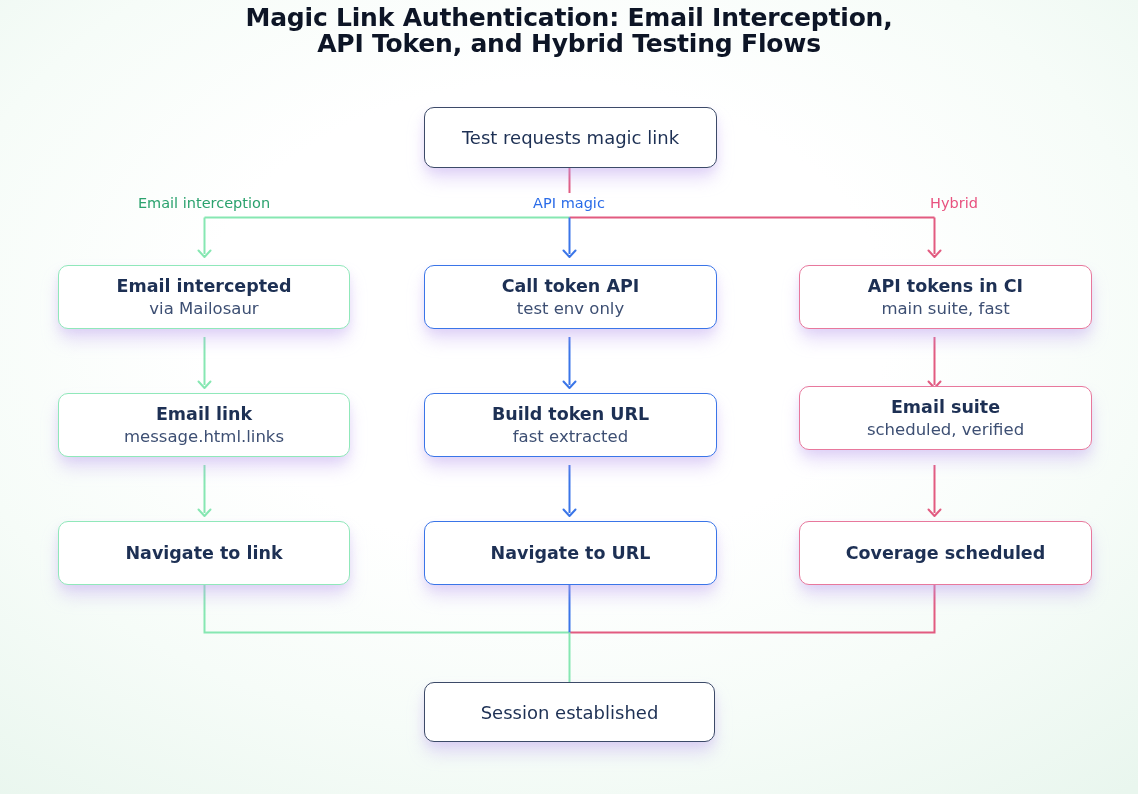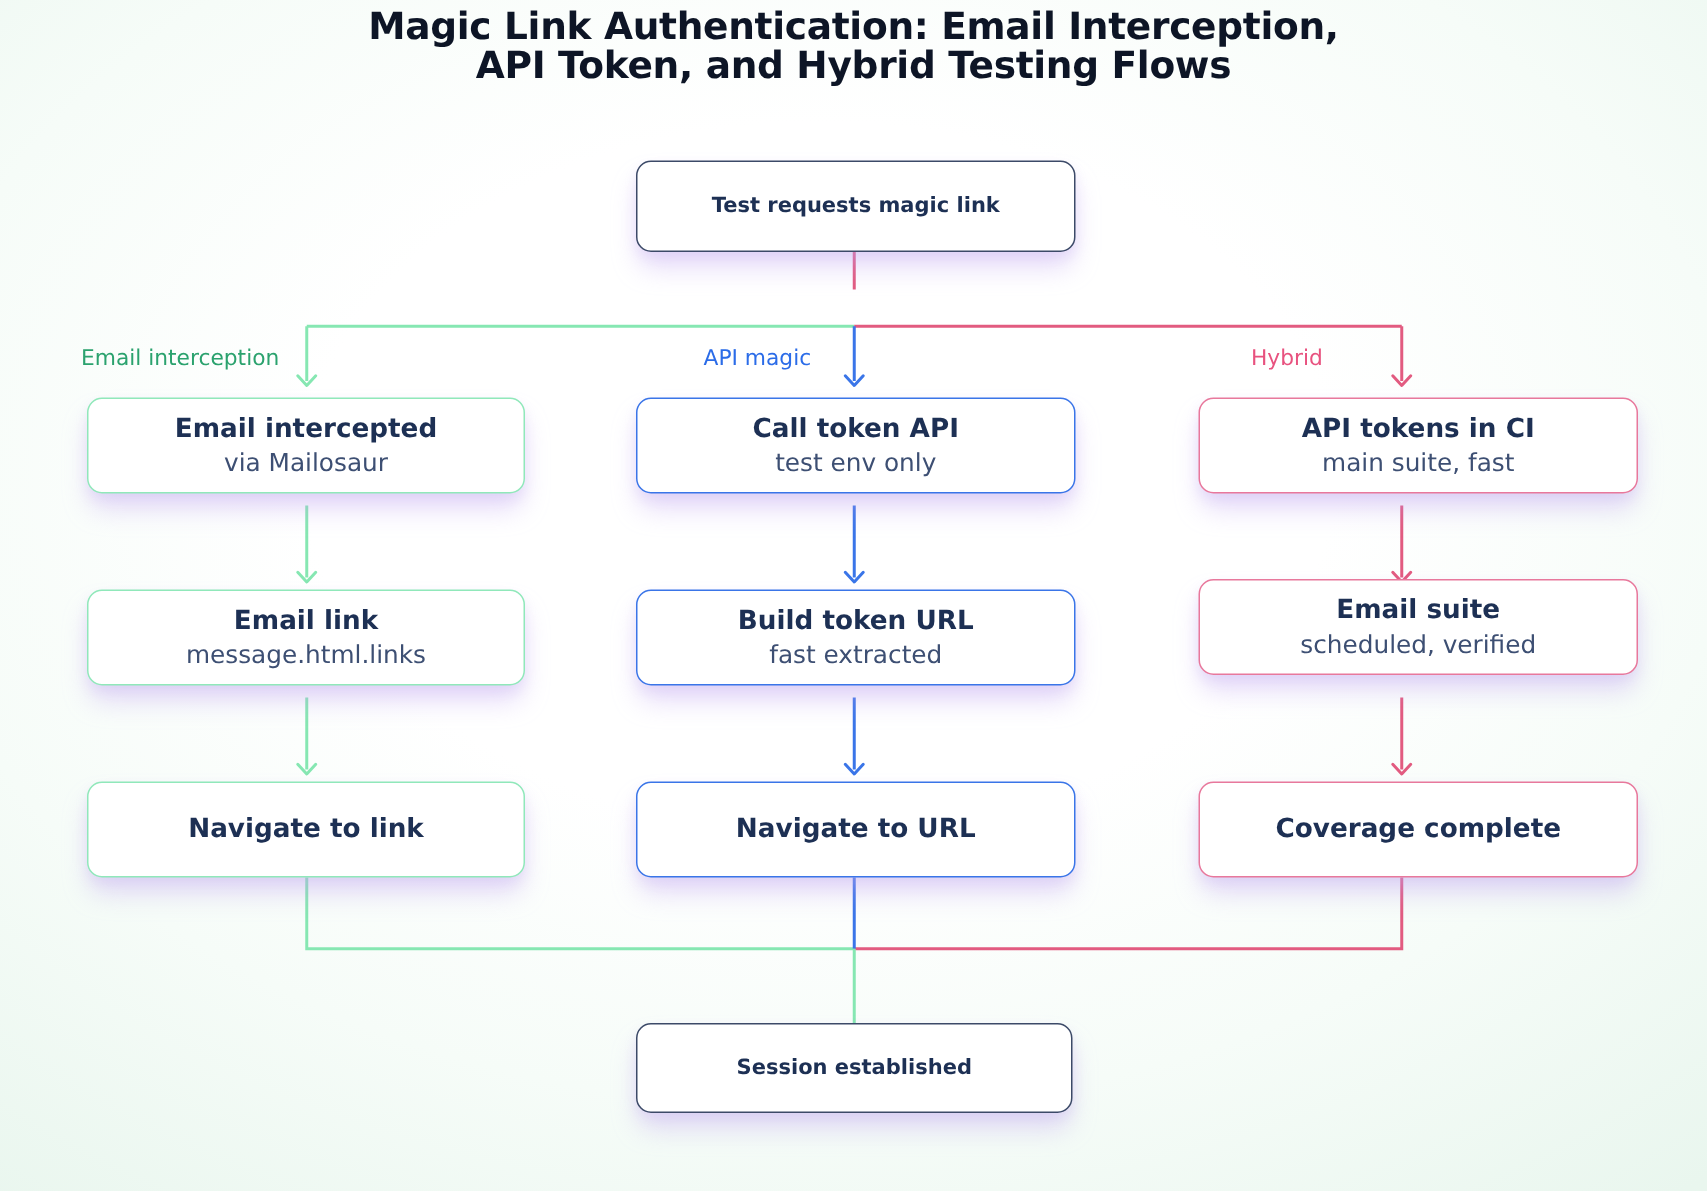--- a/index.html
+++ b/index.html
@@ -29,30 +29,29 @@
     box-shadow:0 12px 18px -2px rgba(190,163,240,0.40), 0 4px 8px rgba(190,163,240,0.18);
     z-index:2;
   }
   .node-title{
     font-size:17.5px;font-weight:700;color:var(--text-primary);line-height:23px;
   }
   .node-sub{
     font-size:16.5px;font-weight:400;color:var(--text-secondary);line-height:22px;
   }
   .node.dark{border:1.6px solid var(--navy-border);}
-  .node.dark .node-title{font-weight:700;font-size:14px;}
+  .node.dark .node-title{font-weight:400;font-size:18px;}
   .node.green{border:1.6px solid var(--green-border);}
   .node.blue{border:1.6px solid var(--blue);}
   .node.pink{border:1.6px solid var(--pink-border);margin-left:12px;}
   .branch-label{
     position:absolute;
-    text-align:left;
+    text-align:center;
     font-size:14.5px;font-weight:500;line-height:16px;
     z-index:2;
-    margin-top:36px;
   }
   .branch-label.green{color:var(--green-label);}
   .branch-label.blue{color:var(--blue-label);}
   .branch-label.pink{color:var(--pink-label);}
   svg.connectors{position:absolute;left:0;top:0;z-index:1;}
   svg.connectors *{pointer-events:none;}
   .ln{fill:none;stroke-width:2;}
   .ln.g{stroke:var(--green-line);}
   .ln.b{stroke:var(--blue);}
   .ln.p{stroke:var(--pink-line);}
@@ -104,21 +103,21 @@
     <path class="ln b" d="M569.5 585 L569.5 632.5"></path>
     <path class="ln g" d="M569.5 632.5 L569.5 682"></path>
   </svg>
 
   <div class="node dark" style="left:424px;top:107px;width:293px;height:61px">
     <div class="node-title">Test requests magic link</div>
   </div>
 
   <div class="branch-label green" style="left:54px;top:195px;width:300px">Email interception</div>
   <div class="branch-label blue" style="left:469px;top:195px;width:200px">API magic</div>
-  <div class="branch-label pink" style="left:834px;top:195px;width:200px">Hybrid</div>
+  <div class="branch-label pink" style="left:854px;top:195px;width:200px">Hybrid</div>
 
   <div class="node green" style="left:58px;top:265px;width:292px;height:64px">
     <div class="node-title">Email intercepted</div>
     <div class="node-sub">via Mailosaur</div>
   </div>
   <div class="node blue" style="left:424px;top:265px;width:293px;height:64px">
     <div class="node-title">Call token API</div>
     <div class="node-sub">test env only</div>
   </div>
   <div class="node pink" style="left:787px;top:265px;width:293px;height:64px">
@@ -139,20 +138,20 @@
     <div class="node-sub">scheduled, verified</div>
   </div>
 
   <div class="node green" style="left:58px;top:521px;width:292px;height:64px">
     <div class="node-title">Navigate to link</div>
   </div>
   <div class="node blue" style="left:424px;top:521px;width:293px;height:64px">
     <div class="node-title">Navigate to URL</div>
   </div>
   <div class="node pink" style="left:787px;top:521px;width:293px;height:64px">
-    <div class="node-title">Coverage complete</div>
+    <div class="node-title">Coverage scheduled</div>
   </div>
 
   <div class="node dark" style="left:424px;top:682px;width:291px;height:60px">
     <div class="node-title">Session established</div>
   </div>
 
 </div>
 
 </body></html>

